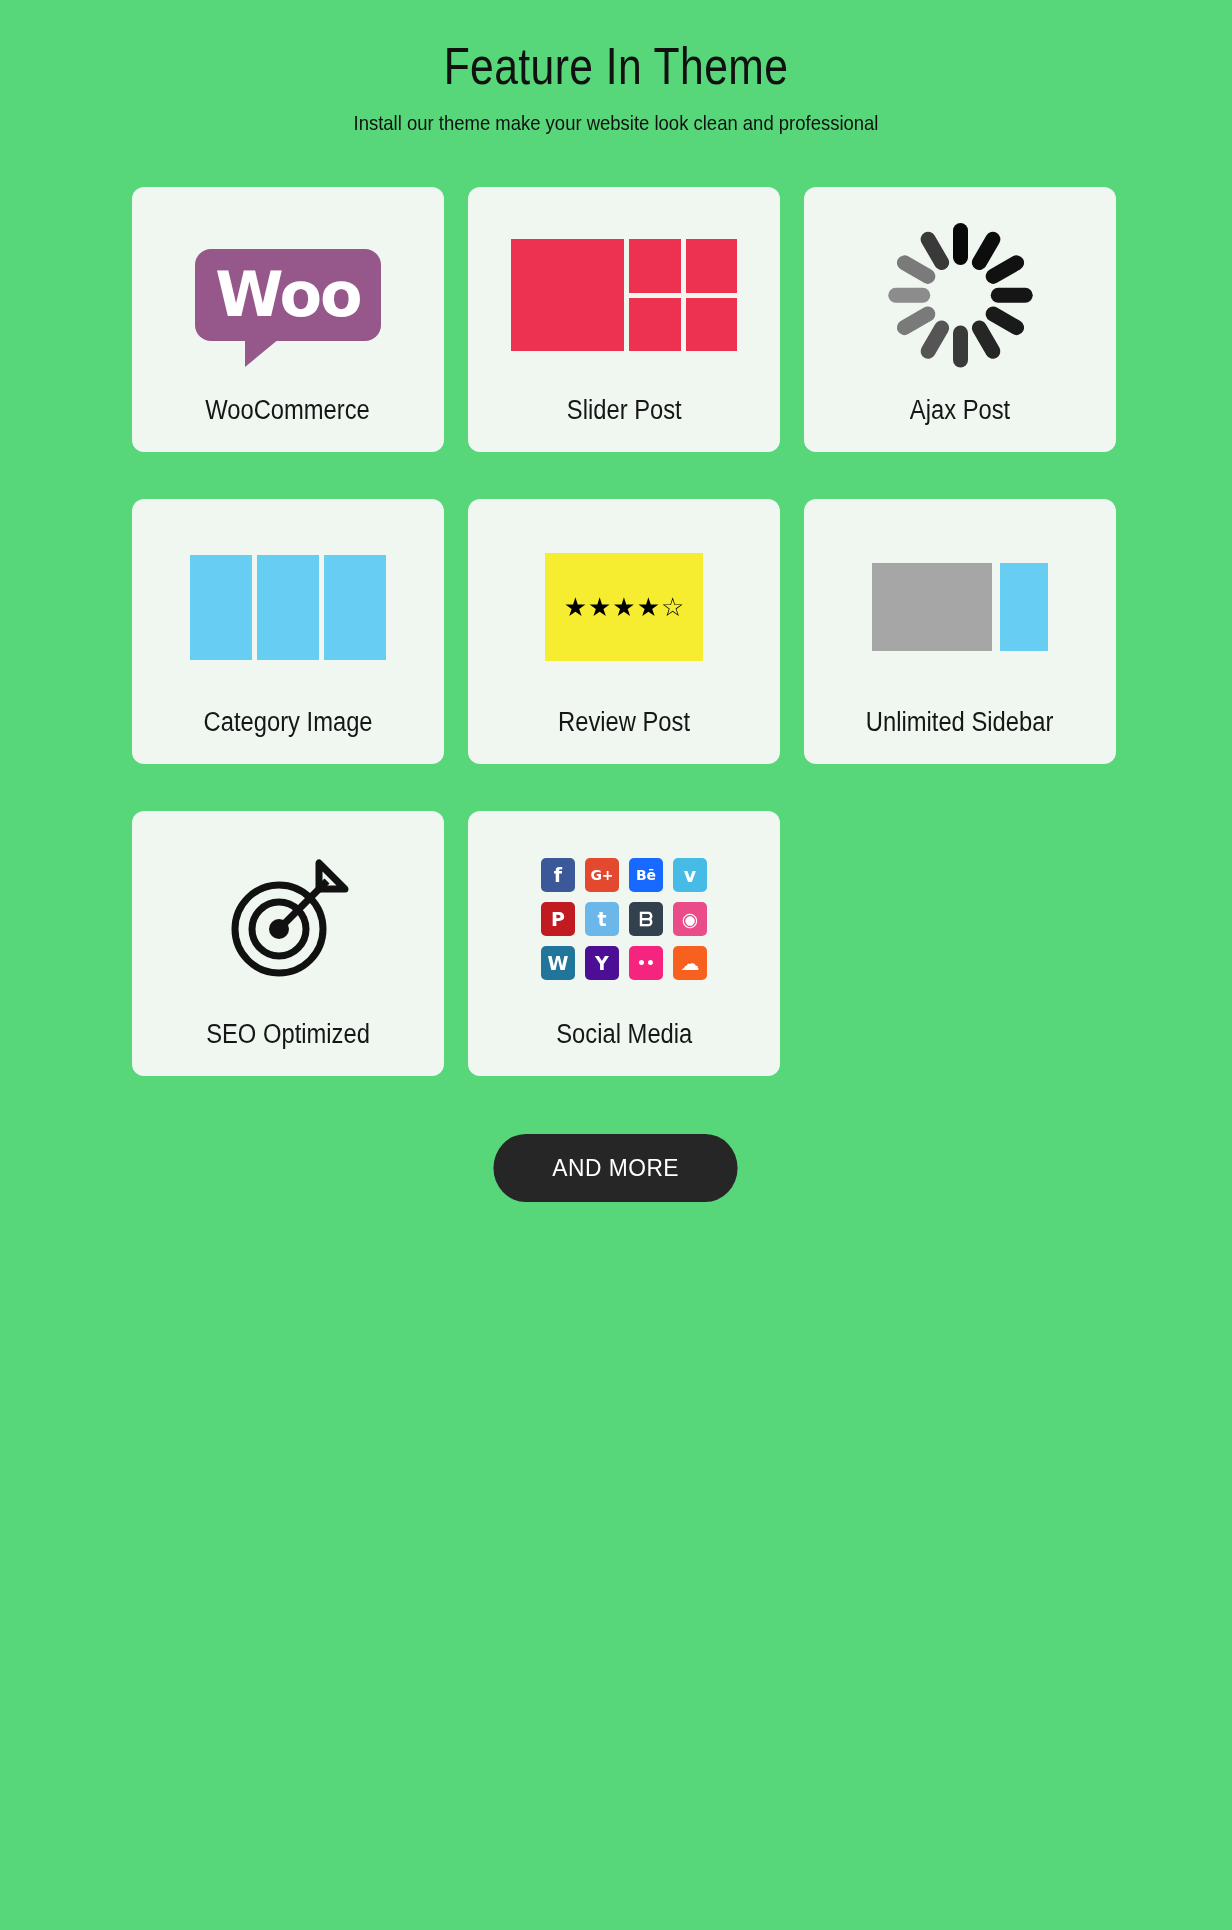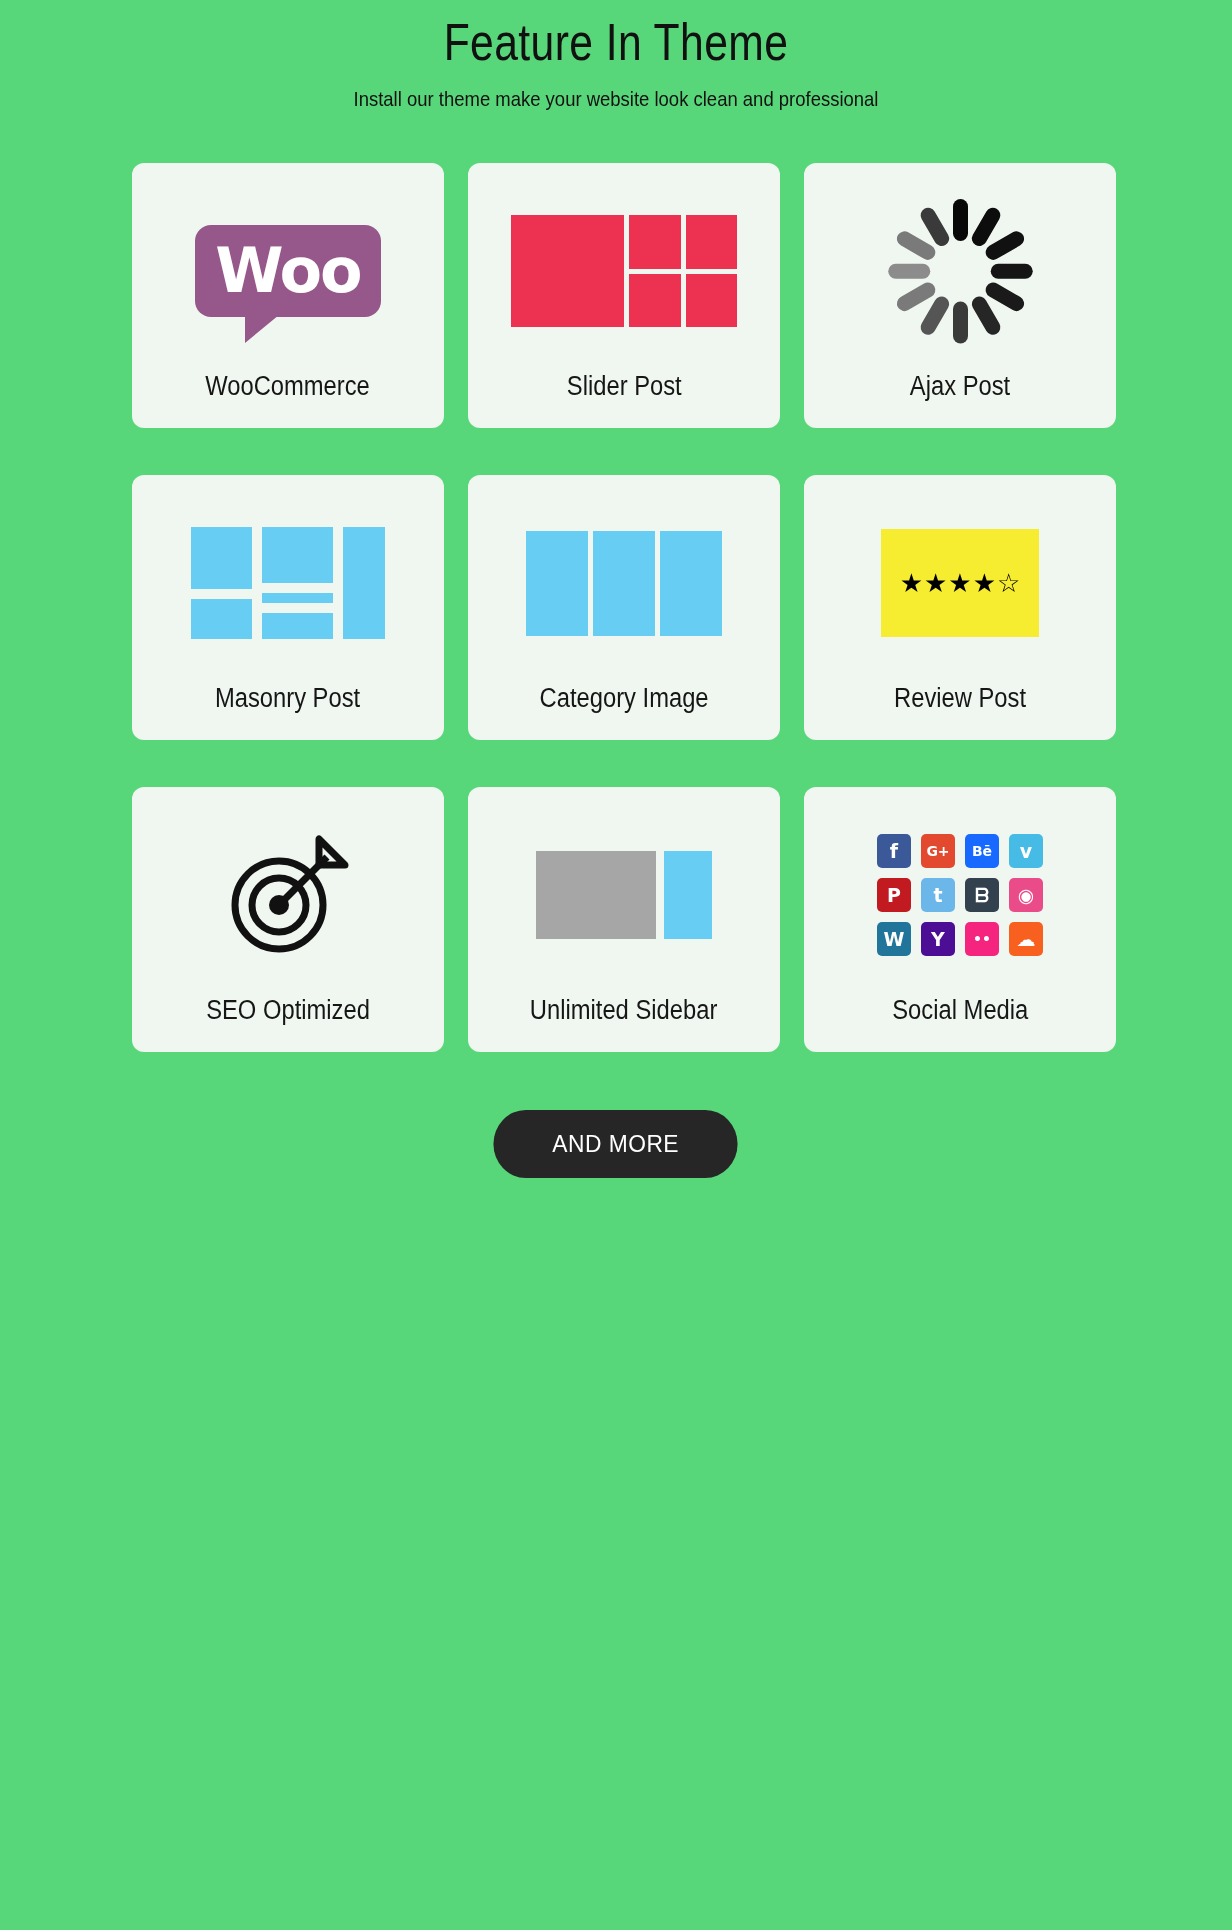--- a/index.html
+++ b/index.html
@@ -8,21 +8,21 @@
   body {
     width: 1232px;
     height: 1930px;
     background: #58d77a;
     font-family: "Liberation Sans", sans-serif;
     overflow: hidden;
     position: relative;
   }
 
   
-  .header { padding-top: 14px; text-align: center; }
+  .header { padding-top: 38px; text-align: center; }
   .page-title {
     font-size: 52px;
     font-weight: 400;
     color: #111;
     letter-spacing: .5px;
     line-height: 1.1;
     transform: scaleX(.82);
   }
   .page-subtitle {
     margin-top: 16px;
@@ -273,39 +273,20 @@
           <i style="background: rgb(85, 85, 85); transform: rotate(210deg);"></i>
           <i style="background: rgb(122, 122, 122); transform: rotate(240deg);"></i>
           <i style="background: rgb(140, 140, 140); transform: rotate(270deg);"></i>
           <i style="background: rgb(122, 122, 122); transform: rotate(300deg);"></i>
           <i style="background: rgb(58, 58, 58); transform: rotate(330deg);"></i>
         </div>
     </div>
     <div class="card-label">Ajax Post</div>
   </div>
 
-  <div class="card">
-    <div class="card-art">
-      <div class="masonry-art">
-        <div class="c mc1">
-          <div class="m-blk t"></div>
-          <div class="m-blk b"></div>
-        </div>
-        <div class="c mc2">
-          <div class="m-blk t"></div>
-          <div class="m-blk m"></div>
-          <div class="m-blk b"></div>
-        </div>
-        <div class="c mc3">
-          <div class="m-blk t"></div>
-        </div>
-      </div>
-    </div>
-    <div class="card-label">Masonry Post</div>
-  </div>
 
   <div class="card">
     <div class="card-art">
       <div class="cat-art">
         <div class="blk"></div>
         <div class="blk"></div>
         <div class="blk"></div>
       </div>
     </div>
     <div class="card-label">Category Image</div>
@@ -318,44 +299,44 @@
           <span class="st">★</span>
           <span class="st">★</span>
           <span class="st">★</span>
           <span class="st">★</span>
           <span class="st">☆</span>
         </div>
     </div>
     <div class="card-label">Review Post</div>
   </div>
 
+
+  <div class="card">
+    <div class="card-art">
+      <div class="usb-art">
+        <div class="main"></div>
+        <div class="side"></div>
+      </div>
+    </div>
+    <div class="card-label">Unlimited Sidebar</div>
+  </div>
 
   <div class="card">
     <div class="card-art seo">
       <svg width="130" height="125" viewBox="0 0 130 125">
         <g fill="none" stroke="#111" stroke-width="7">
           <circle cx="56" cy="72" r="44"></circle>
           <circle cx="56" cy="72" r="27"></circle>
         </g>
         <circle cx="56" cy="72" r="10" fill="#111"></circle>
         <path d="M56 72 L104 24" stroke="#111" stroke-width="7" fill="none"></path>
         <path d="M96 6 L96 32 L122 32 Z" fill="none" stroke="#111" stroke-width="7" stroke-linejoin="round"></path>
       </svg>
     </div>
     <div class="card-label">SEO Optimized</div>
-  </div>
-
-  <div class="card">
-    <div class="card-art">
-      <div class="usb-art">
-        <div class="main"></div>
-        <div class="side"></div>
-      </div>
-    </div>
-    <div class="card-label">Unlimited Sidebar</div>
   </div>
 
   <div class="card">
     <div class="card-art">
       <div class="social" id="social">
           <div class="soc" style="background: rgb(59, 89, 152);">f</div>
           <div class="soc" style="background: rgb(226, 73, 47); font-size: 14px;">G+</div>
           <div class="soc" style="background: rgb(23, 105, 255); font-size: 14px;">Bē</div>
           <div class="soc" style="background: rgb(69, 187, 230);">v</div>
           <div class="soc" style="background: rgb(194, 26, 33);">P</div>

